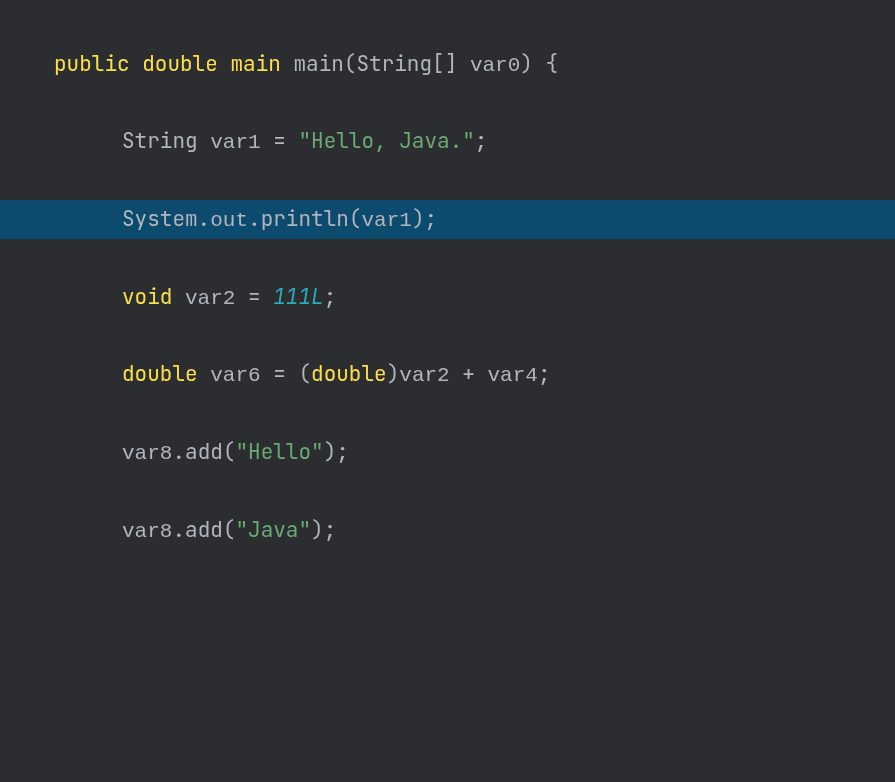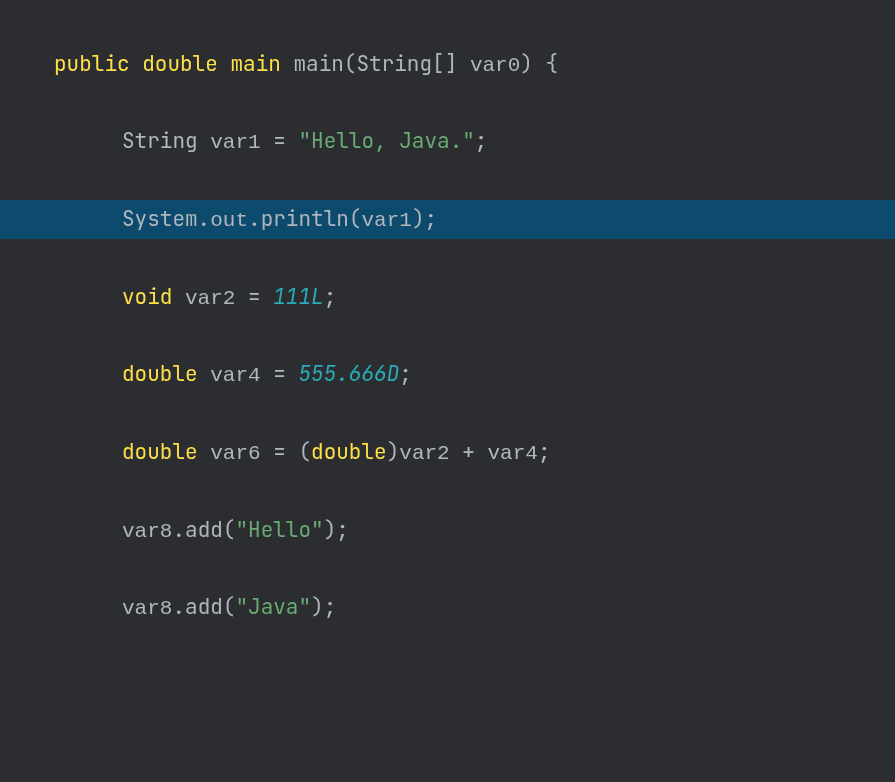--- a/index.html
+++ b/index.html
@@ -42,21 +42,20 @@
   .op   { color: #b0b6bd; }   
 </style>
 </head>
 <body>
 
 <div class="code-container">
 <span class="line indent1"><span class="kw">public</span> <span class="kw">double</span> <span class="kw">main</span> <span class="fn">main</span><span class="punc">(</span><span class="type">String</span><span class="punc">[] </span><span class="var">var0</span><span class="punc">)</span><span class="punc"> {</span></span>
 <span class="line indent2"><span class="type">String</span> <span class="var">var1</span><span class="op"> = </span><span class="str">"Hello, Java."</span><span class="punc">;</span></span>
 <span class="line indent2 highlighted"><span class="type">System</span><span class="punc">.</span><span class="var">out</span><span class="punc">.</span><span class="fn">println</span><span class="punc">(</span><span class="var">var1</span><span class="punc">)</span><span class="punc">;</span></span>
 <span class="line indent2"><span class="kw">void</span> <span class="var">var2</span><span class="op"> = </span><span class="num">111L</span><span class="punc">;</span></span>
-<span class="line indent2"><span class="kw">double</span> <span class="var">var4</span><span class="op"> = </span><span class="num">555.666D</span><span class="punc">;</span></span>
 <span class="line indent2"><span class="kw">double</span> <span class="var">var6</span><span class="op"> = </span><span class="punc">(</span><span class="kw">double</span><span class="punc">)</span><span class="var">var2</span><span class="op"> + </span><span class="var">var4</span><span class="punc">;</span></span>
 <span class="line indent2"><span class="var">var8</span><span class="punc">.</span><span class="fn">add</span><span class="punc">(</span><span class="str">"Hello"</span><span class="punc">)</span><span class="punc">;</span></span>
 <span class="line indent2"><span class="var">var8</span><span class="punc">.</span><span class="fn">add</span><span class="punc">(</span><span class="str">"Java"</span><span class="punc">)</span><span class="punc">;</span></span>
 
 
 
 
 
 
 </div>

